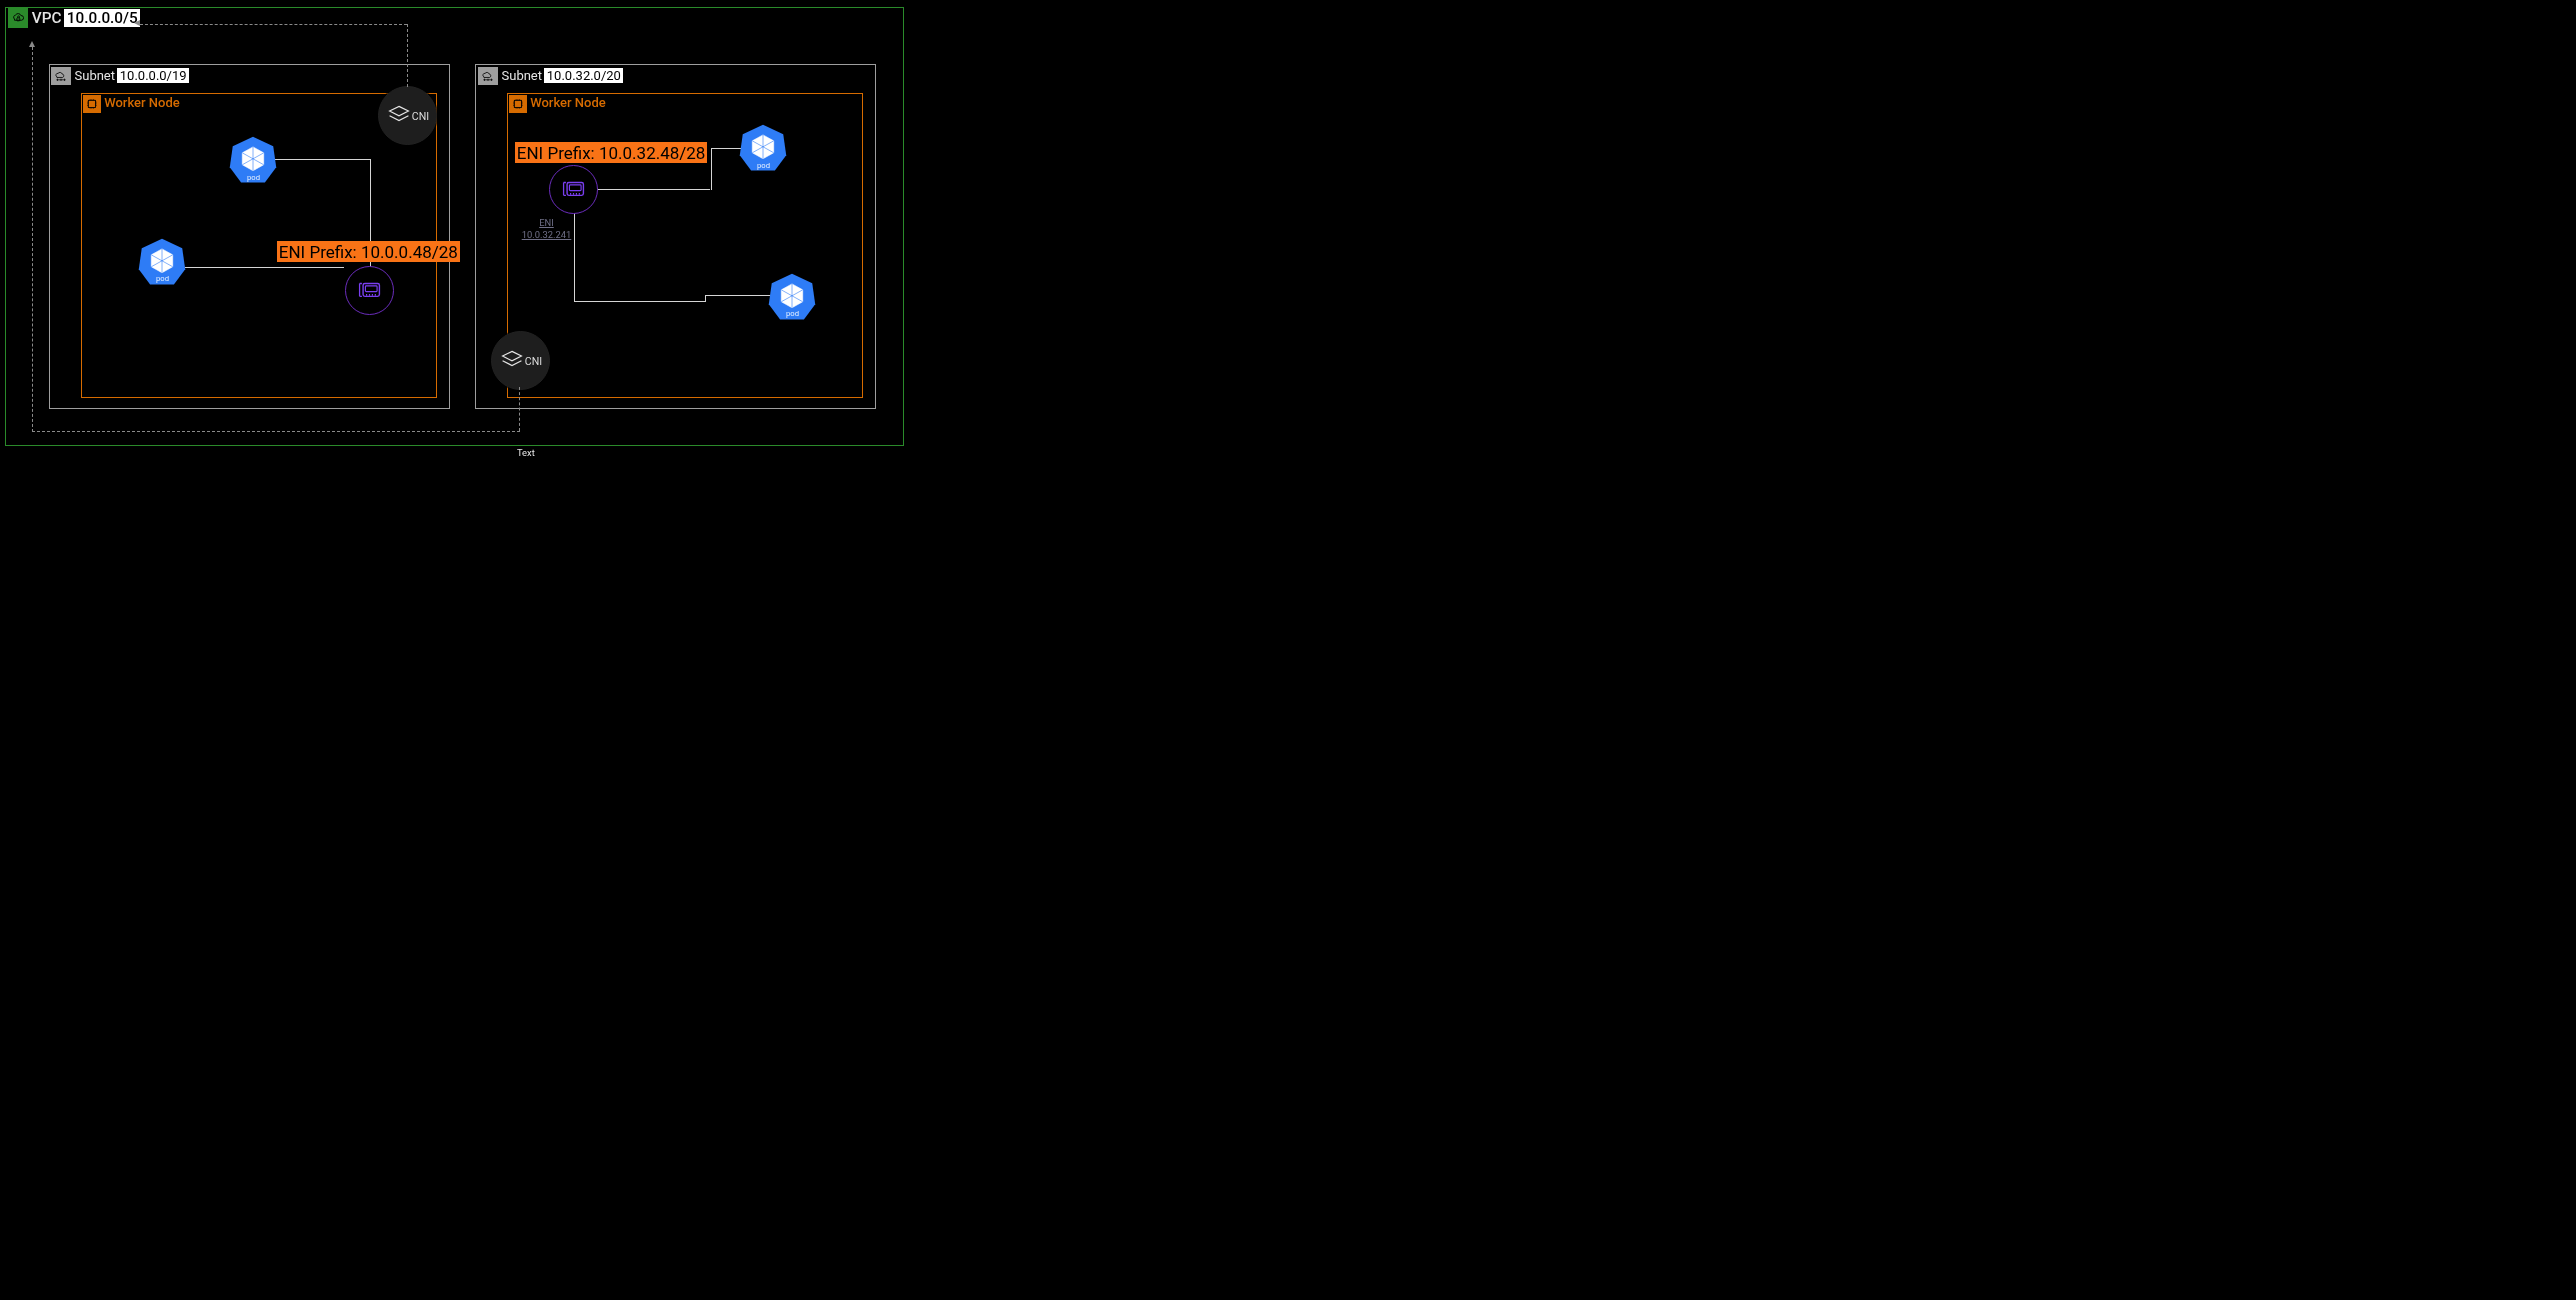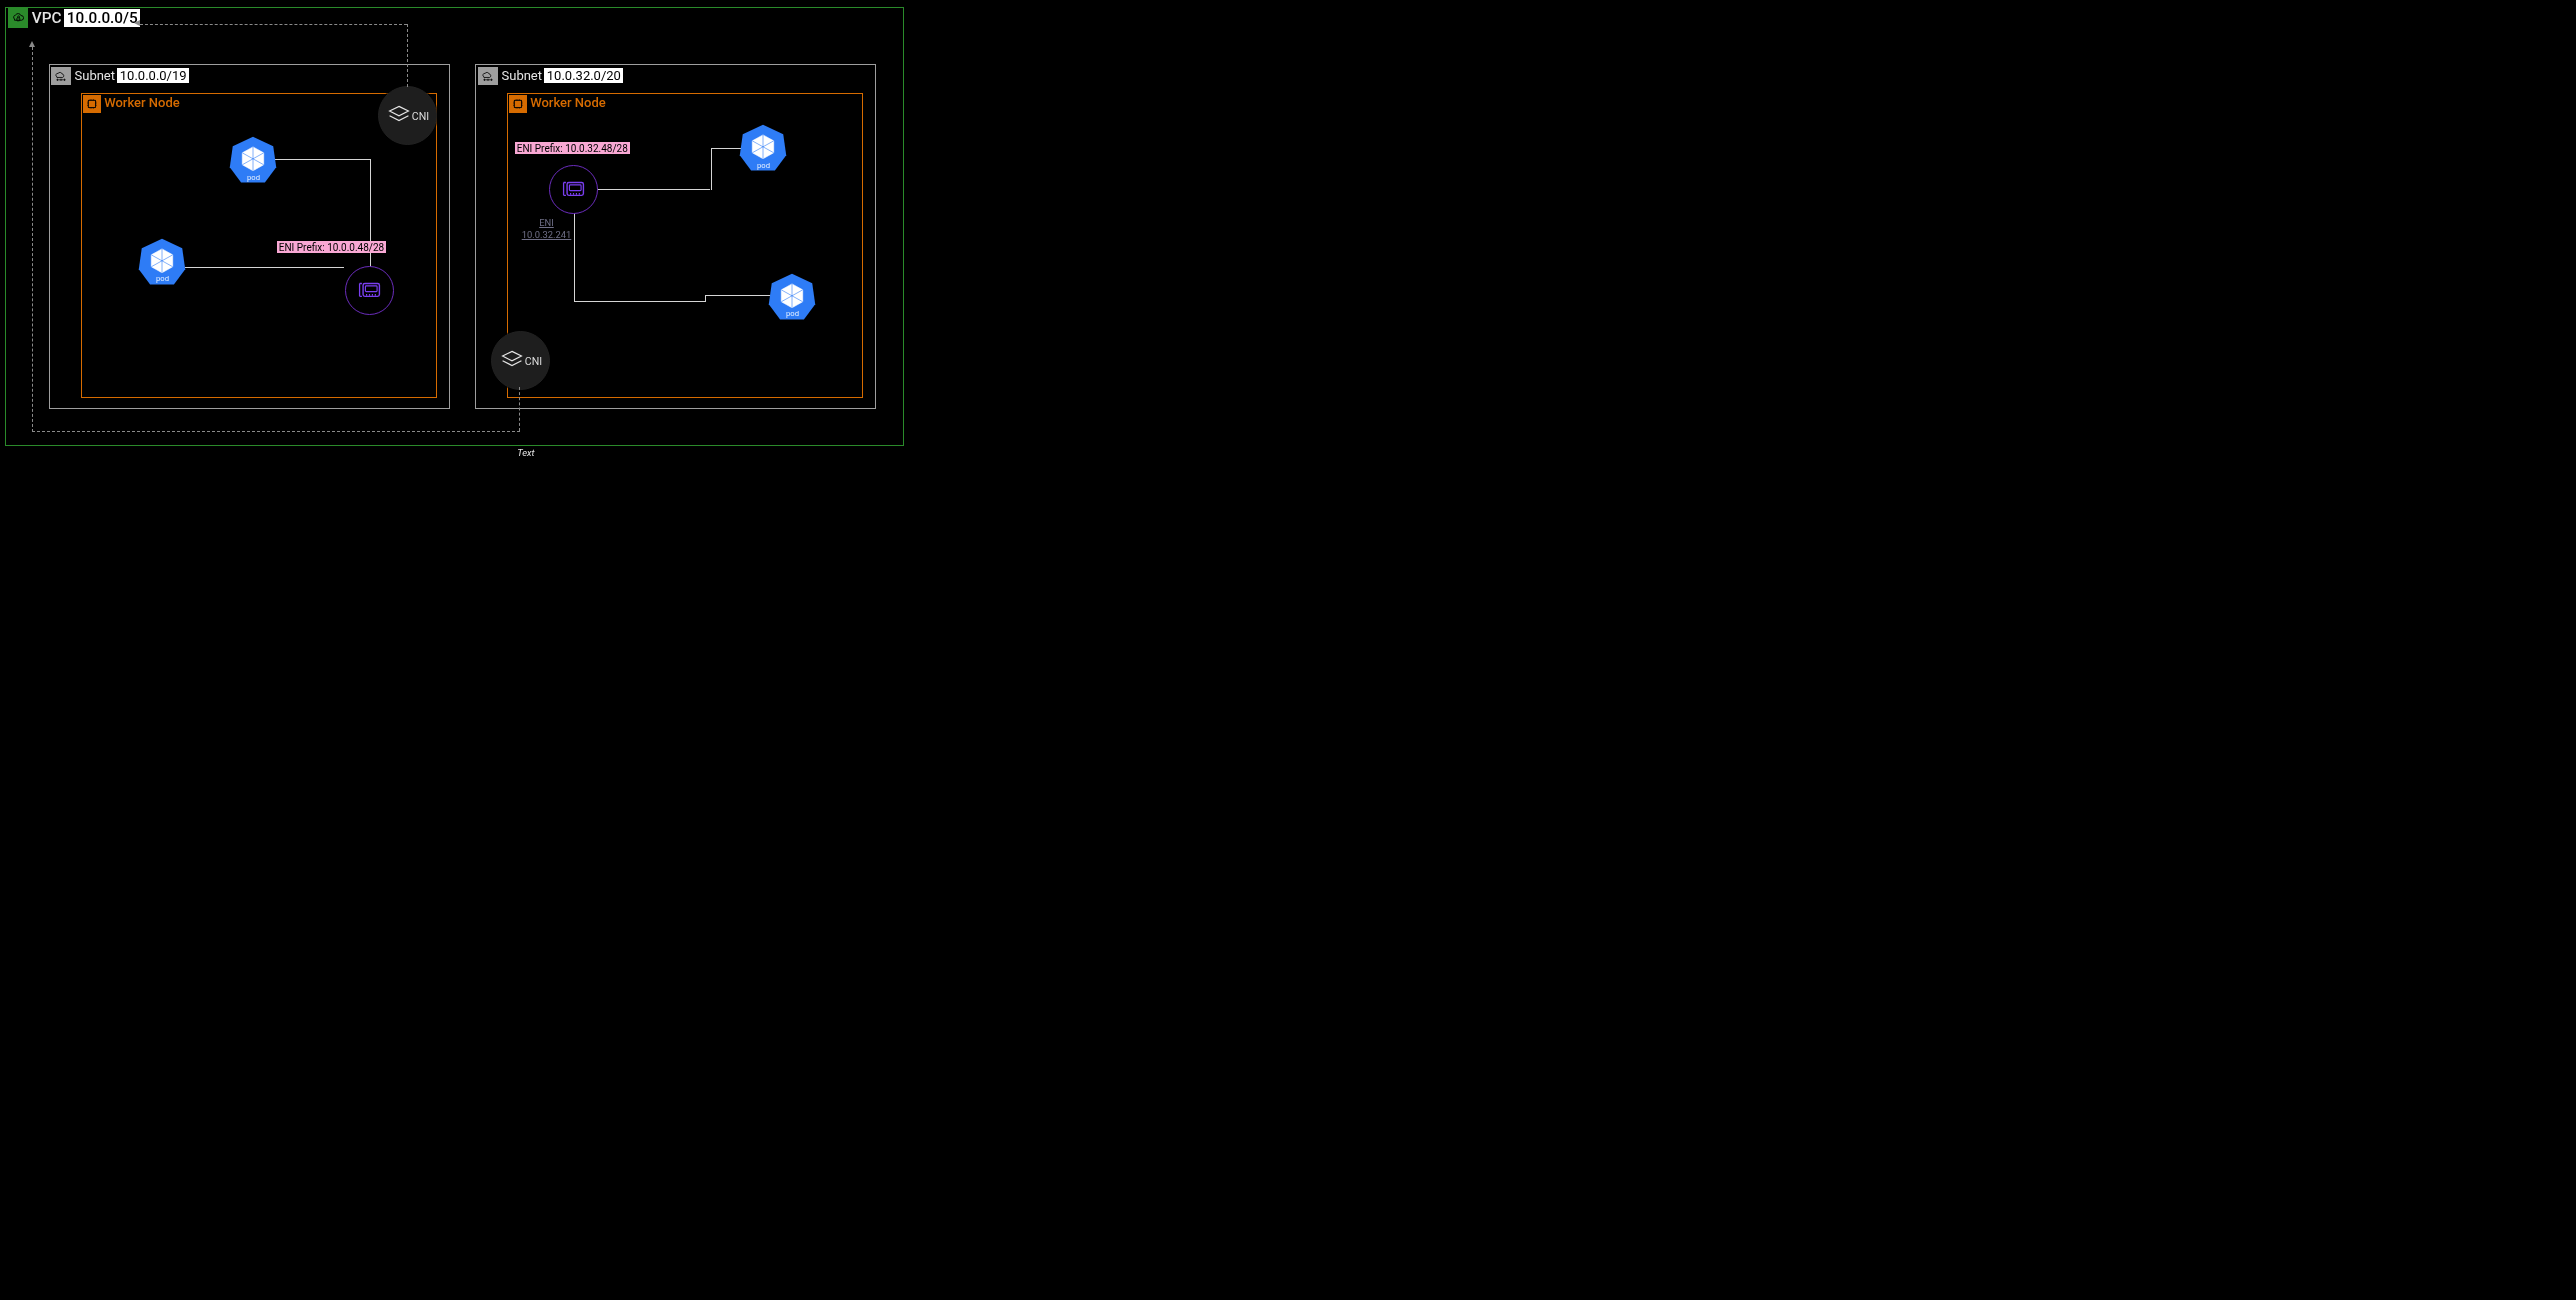--- a/index.html
+++ b/index.html
@@ -149,23 +149,23 @@
     font-size: 9.4px;
     line-height: 1.25;
   }
   .pod-label {
     position: absolute;
     font-size: 7.7px;
     color: #e5f0ff;
   }
   .eni-prefix-label {
     position: absolute;
-    background: #f9a8d4;
+    background: #f97316;
     color: #000;
-    font-size: 10px;
+    font-size: 17px;
     font-weight: 400;
     padding: 0.6px 1.8px;
   }
   .eni-prefix-label .k {
     font-weight: 400;
   }
   .text-below {
     position: absolute;
     font-size: 9.4px;
     color: #e5e5e5;
@@ -368,16 +368,16 @@
 
   <div class="dashed-v" style="left:407px; top:23.6px; height:63px;"></div>
   <div class="dashed-h" style="left:140px; top:23.6px; width:267px;"></div>
   <div class="arrow-left" style="left:134px; top:20px;"></div>
 
   <div class="dashed-v" style="left:519px; top:387px; height:44px;"></div>
   <div class="dashed-h" style="left:32px; top:431px; width:488px;"></div>
   <div class="dashed-v" style="left:32px; top:47px; height:385px;"></div>
   <div class="arrow-up" style="left:29px; top:41px;"></div>
 
-  <div class="text-below" style="left:514px; top:447px; width:23.6px;font-style:italic;">Text</div>
+  <div class="text-below" style="left:514px; top:447px; width:23.6px;">Text</div>
 
 </div>
 
 
 </body></html>

